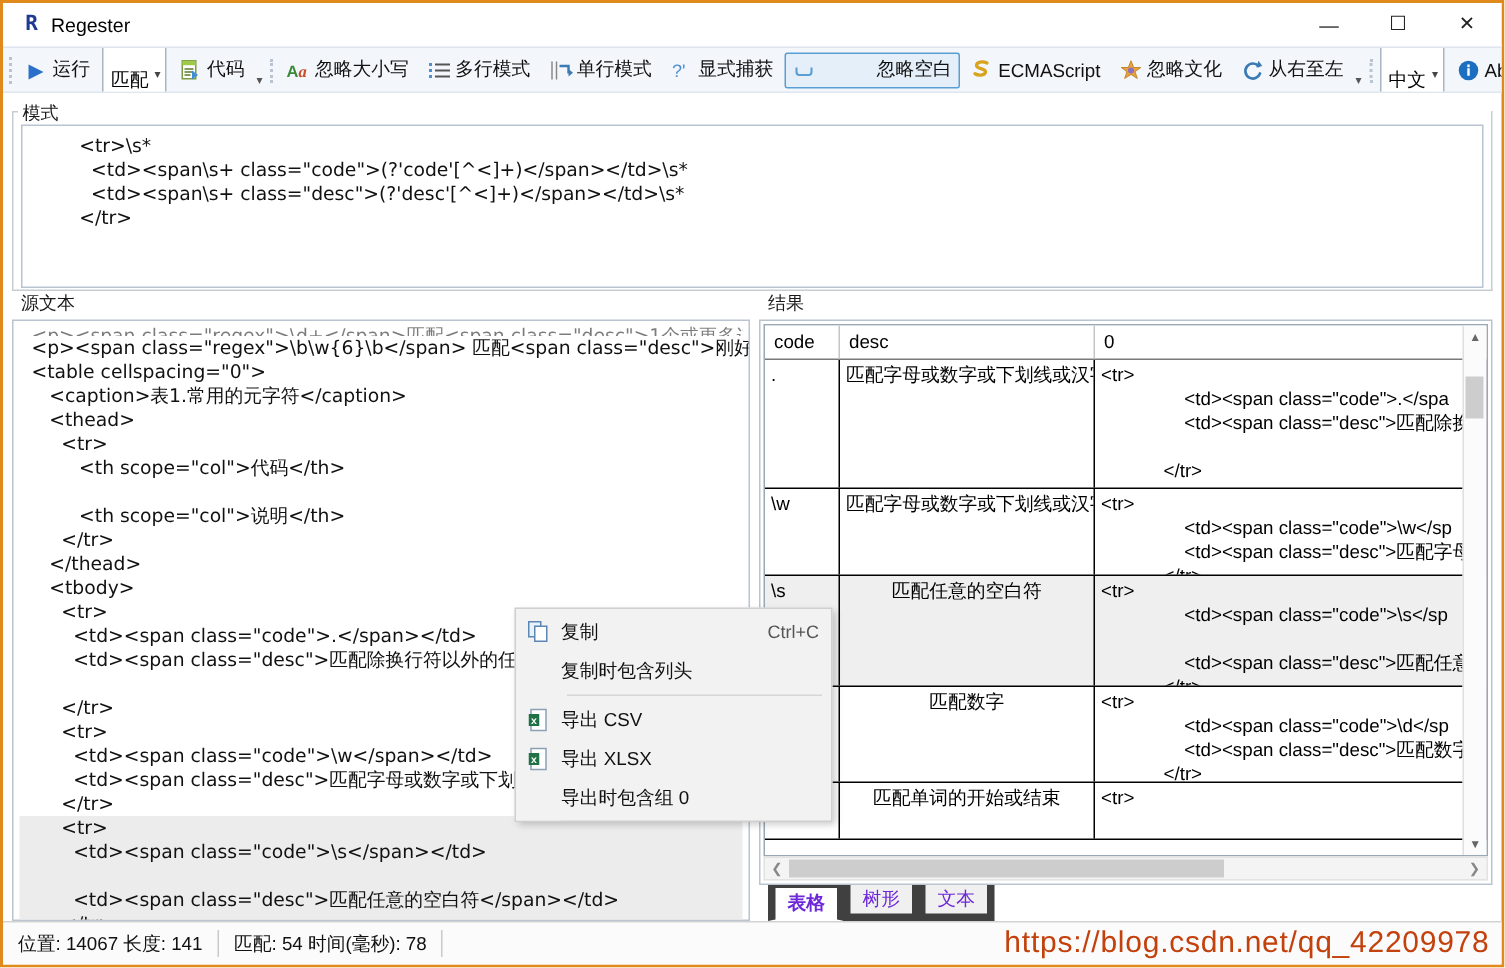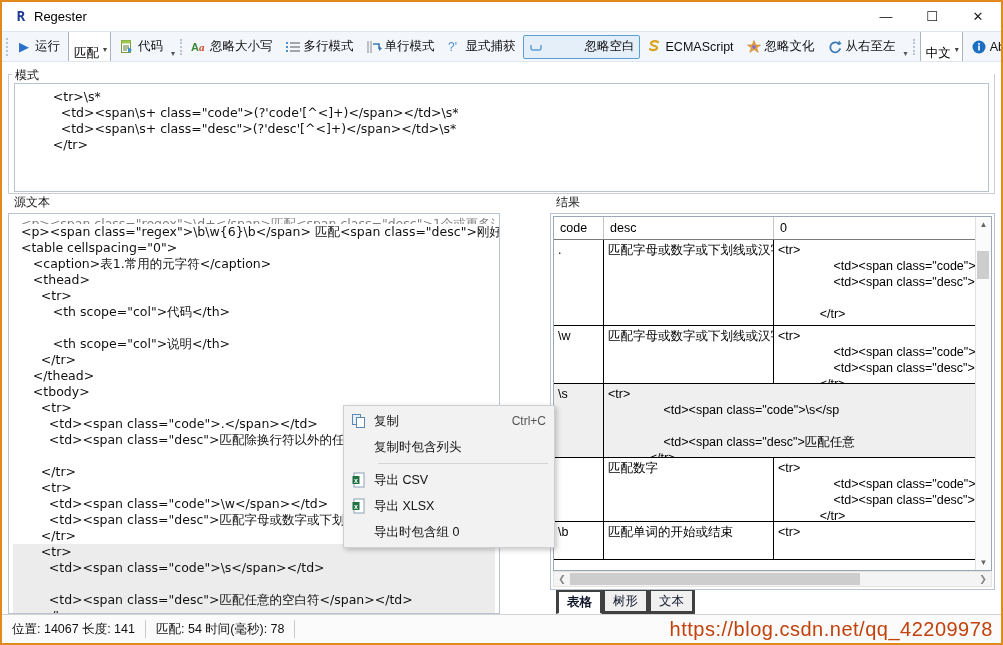--- a/index.html
+++ b/index.html
@@ -72,21 +72,21 @@
   .pattern-box{
     position:absolute;left:6px;right:6px;top:9px;bottom:2px;
     border:1px solid #b9c4d1;background:#fff;overflow:hidden;
   }
   .mono{
     font-family:"DejaVu Sans","Liberation Sans",sans-serif;
     font-size:12.5px;line-height:16px;white-space:pre;color:#111;
   }
   .pattern-text{padding:5px 6px;}
   
-  .middle{flex:1 1 auto;display:flex;min-height:0;padding:0 6px 0 6px;gap:44px;}
+  .middle{flex:1 1 auto;display:flex;min-height:0;padding:0 6px 0 6px;}
   .pane{position:relative;display:flex;flex-direction:column;min-width:0;}
   .pane-left{flex:0 0 492px;margin-right:6px;}
   .pane-right{flex:1 1 auto;}
   .pane-title{
     font-size:12px;color:#1a1a1a;padding:0 0 2px 6px;
   }
   .pane-body{
     flex:1 1 auto;border:1px solid #b9c4d1;background:#fff;position:relative;
     overflow:hidden;min-height:0;
   }
@@ -107,21 +107,21 @@
     box-sizing:border-box;overflow:hidden;
   }
   .grid-body{flex:1 1 auto;overflow:hidden;position:relative;}
   .grow{display:flex;border-bottom:1px solid #000;box-sizing:border-box;}
   .grow .cell{
     padding:2px 4px;border-right:1px solid #000;box-sizing:border-box;
     font-size:12.5px;line-height:16px;overflow:hidden;white-space:pre;
   }
   .grow.sel{background:#efefef;}
   .c-code{flex:0 0 50px;}
-  .c-desc{flex:0 0 170px;}
+  .c-desc{flex:0 0 170px;text-align:center;}
   .c-zero{flex:1 1 auto;}
   .vscroll{
     position:absolute;right:0;top:0;bottom:0;width:15px;background:#fbfbfb;
     border-left:1px solid #e0e0e0;
   }
   .vscroll .arr{
     height:15px;display:flex;align-items:center;justify-content:center;
     font-size:8px;color:#666;
   }
   .vthumb{position:absolute;left:1px;width:12px;top:34px;height:28px;background:#cdcdcd;}
@@ -131,21 +131,21 @@
   }
   .hscroll .arr{width:16px;text-align:center;font-size:9px;color:#888;}
   .hthumb{height:12px;background:#cdcdcd;flex:0 0 auto;}
   
   .tabs{
     flex:0 0 22px;height:22px;display:flex;align-items:flex-end;
     padding-left:6px;margin-top:2px;
   }
   .tab{
     height:20px;padding:0 8px;display:flex;align-items:center;font-size:12.5px;
-    border:3px solid #404040;background:#f0f0f0;margin-right:-1px;color:#0f172a;
+    border:5px solid #404040;background:#f0f0f0;margin-right:-1px;color:#6d28d9;
   }
   .tab.active{background:#fff;border-bottom:1px solid #fff;height:21px;font-weight:bold;}
   
   .statusbar{
     flex:0 0 28px;height:28px;display:flex;align-items:center;
     border-top:1px solid #d3d3d3;background:#fbfbfb;position:relative;
   }
   .status-cell{
     padding:0 10px;font-size:12.5px;color:#111;height:18px;display:flex;align-items:center;
     border-right:1px solid #c9c9c9;
@@ -374,20 +374,21 @@
               <div class="grow" style="height: 58px;">
                 <div class="cell c-code">\w</div>
                 <div class="cell c-desc">匹配字母或数字或下划线或汉字</div>
                 <div class="cell c-zero">&lt;tr&gt;
                 &lt;td&gt;&lt;span class="code"&gt;\w&lt;/sp
                 &lt;td&gt;&lt;span class="desc"&gt;匹配字母
             &lt;/tr&gt;</div>
               </div>
               <div class="grow sel" style="height: 74px;">
                 <div class="cell c-code">\s</div>
+                <div class="cell c-desc">匹配任意的空白符</div>
                 <div class="cell c-zero">&lt;tr&gt;
                 &lt;td&gt;&lt;span class="code"&gt;\s&lt;/sp
 
                 &lt;td&gt;&lt;span class="desc"&gt;匹配任意
             &lt;/tr&gt;</div>
               </div>
               <div class="grow" style="height: 64px;">
                 <div class="cell c-code"></div>
                 <div class="cell c-desc">匹配数字</div>
                 <div class="cell c-zero">&lt;tr&gt;

